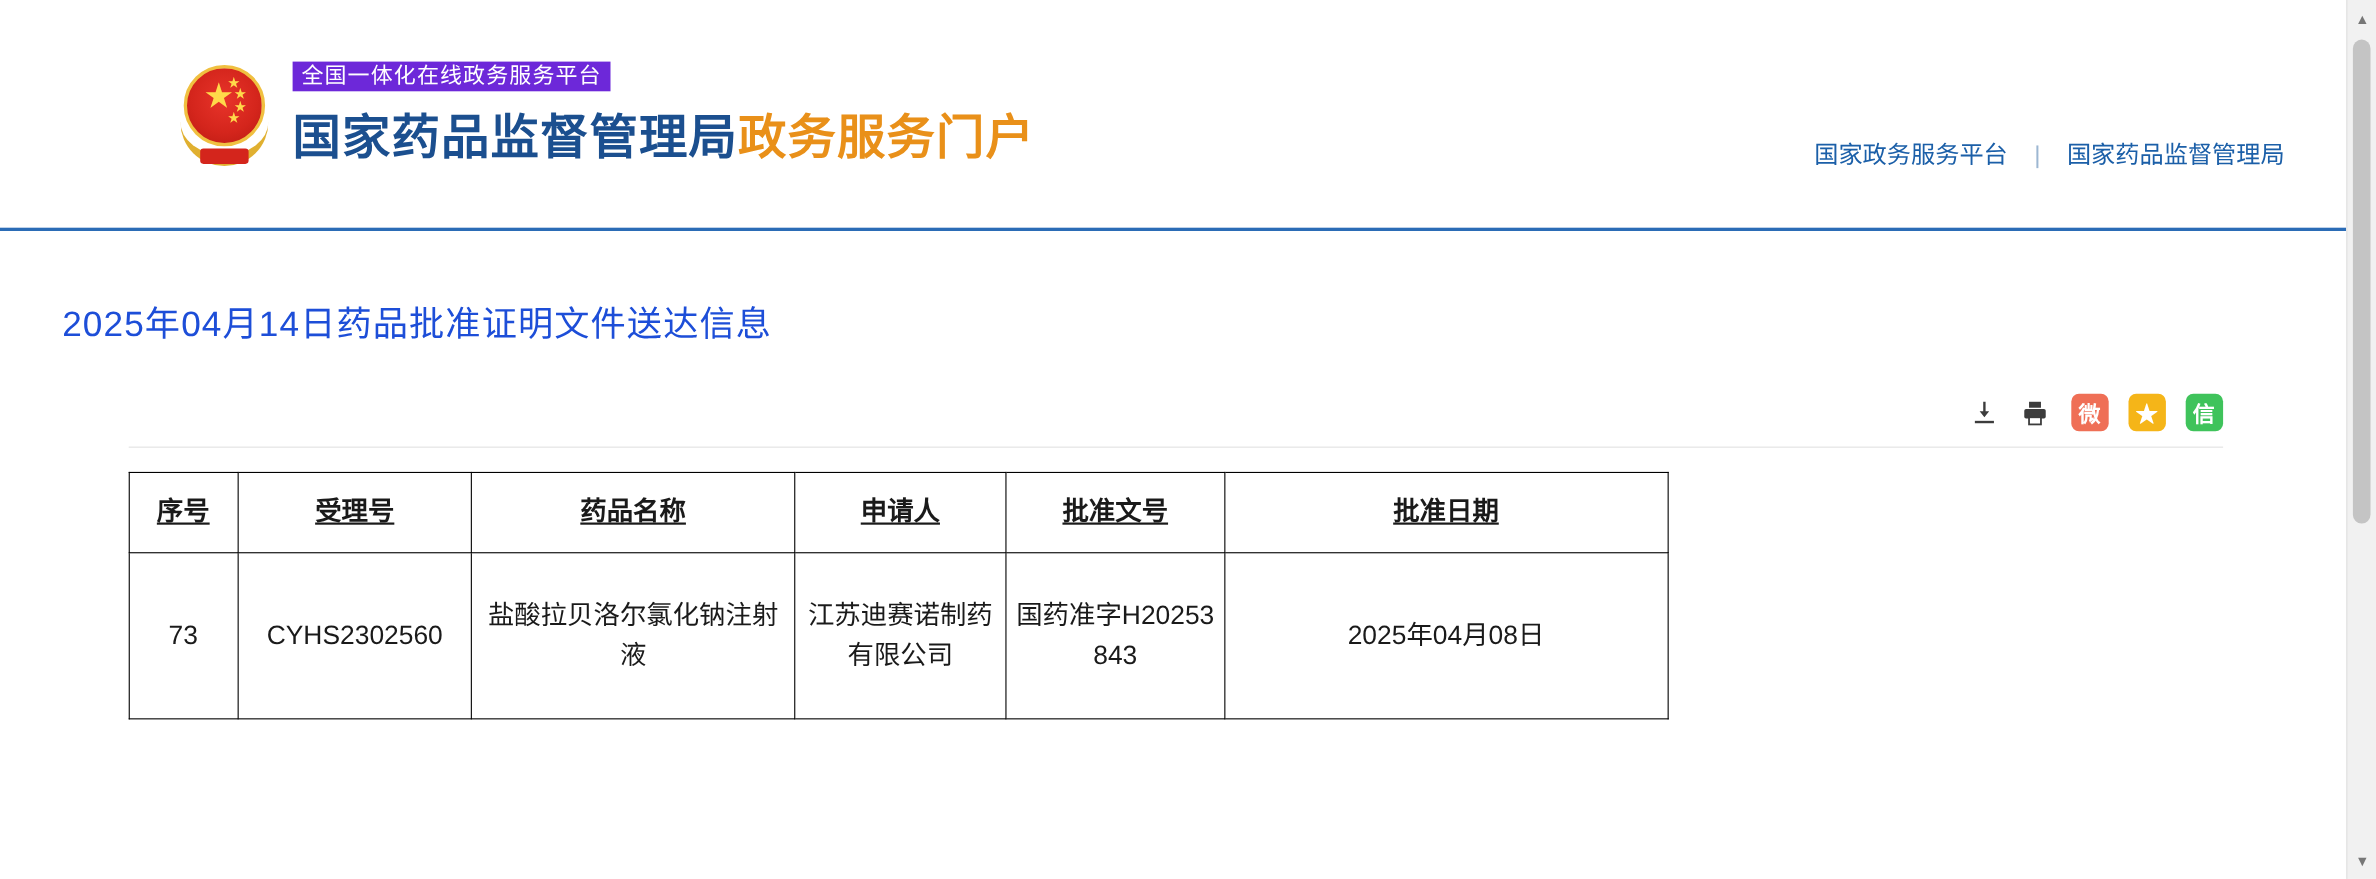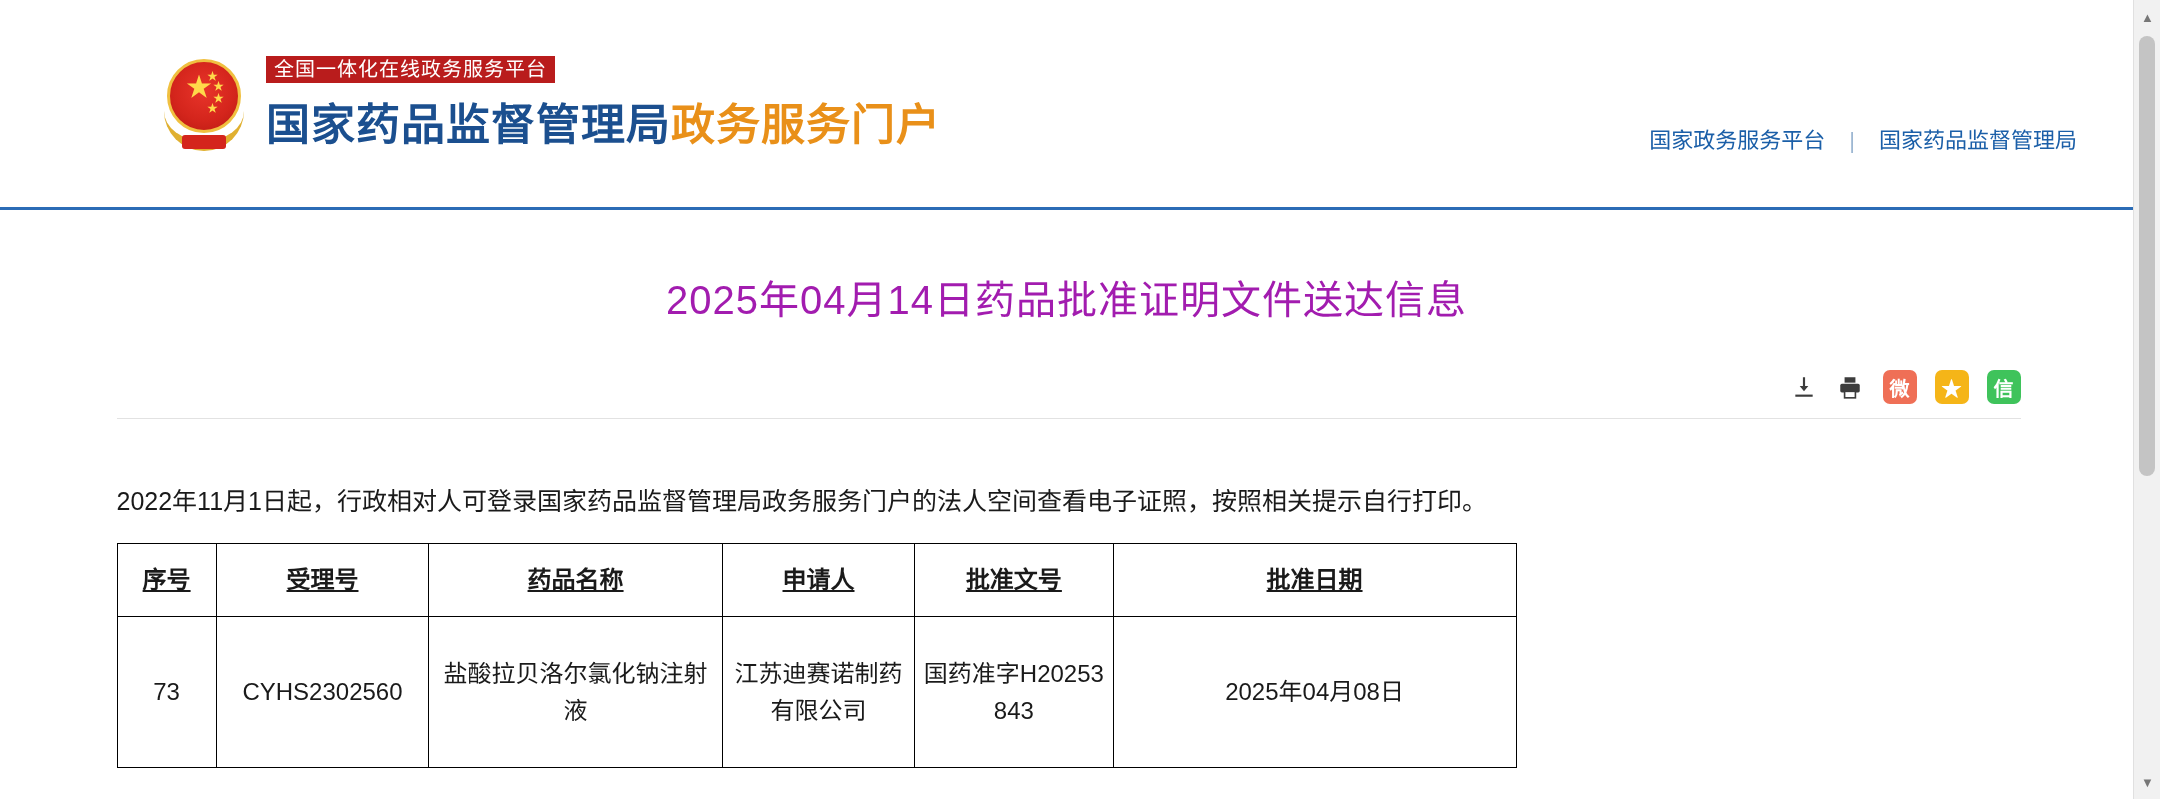--- a/index.html
+++ b/index.html
@@ -83,21 +83,21 @@
     position: absolute;
     left: 22px; top: 78px;
     width: 44px; height: 14px;
     background: #d4251c;
     border-radius: 3px;
   }
 
   .brand-text { display: flex; flex-direction: column; justify-content: center; }
   .platform-tag {
     display: inline-block;
-    background: #b91c1c;
+    background: #6d28d9;
     color: #ffffff;
     font-size: 20px;
     letter-spacing: 1px;
     padding: 3px 8px 4px 8px;
     width: fit-content;
     margin-bottom: 6px;
     line-height: 1;
   }
   .title-row {
     display: flex;
@@ -137,23 +137,22 @@
     margin: 0 24px;
   }
 
   
   .article {
     width: 2020px;
     margin: 0 auto;
     position: relative;
   }
   .doc-title {
-    text-align: center;
-    font-size: 40px;
-    color: #a21caf;
+    font-size: 32px;
+    color: #1d4ed8;
     padding: 58px 0 0 0;
     font-weight: normal;
     letter-spacing: 1px;
   }
 
   .tools {
     display: flex;
     justify-content: flex-end;
     align-items: center;
     gap: 16px;
@@ -317,21 +316,20 @@
         </svg>
       </span>
       <span class="share-ico sina">微</span>
       <span class="share-ico fav">★</span>
       <span class="share-ico wechat">信</span>
     </div>
 
     <div class="divider"></div>
 
 
-    <div class="body-text">2022年11月1日起，行政相对人可登录国家药品监督管理局政务服务门户的法人空间查看电子证照，按照相关提示自行打印。</div>
 
     <table class="data">
       <colgroup>
         <col class="col-0">
           <col class="col-1">
           <col class="col-2">
           <col class="col-3">
           <col class="col-4">
           <col class="col-5">
       </colgroup>

